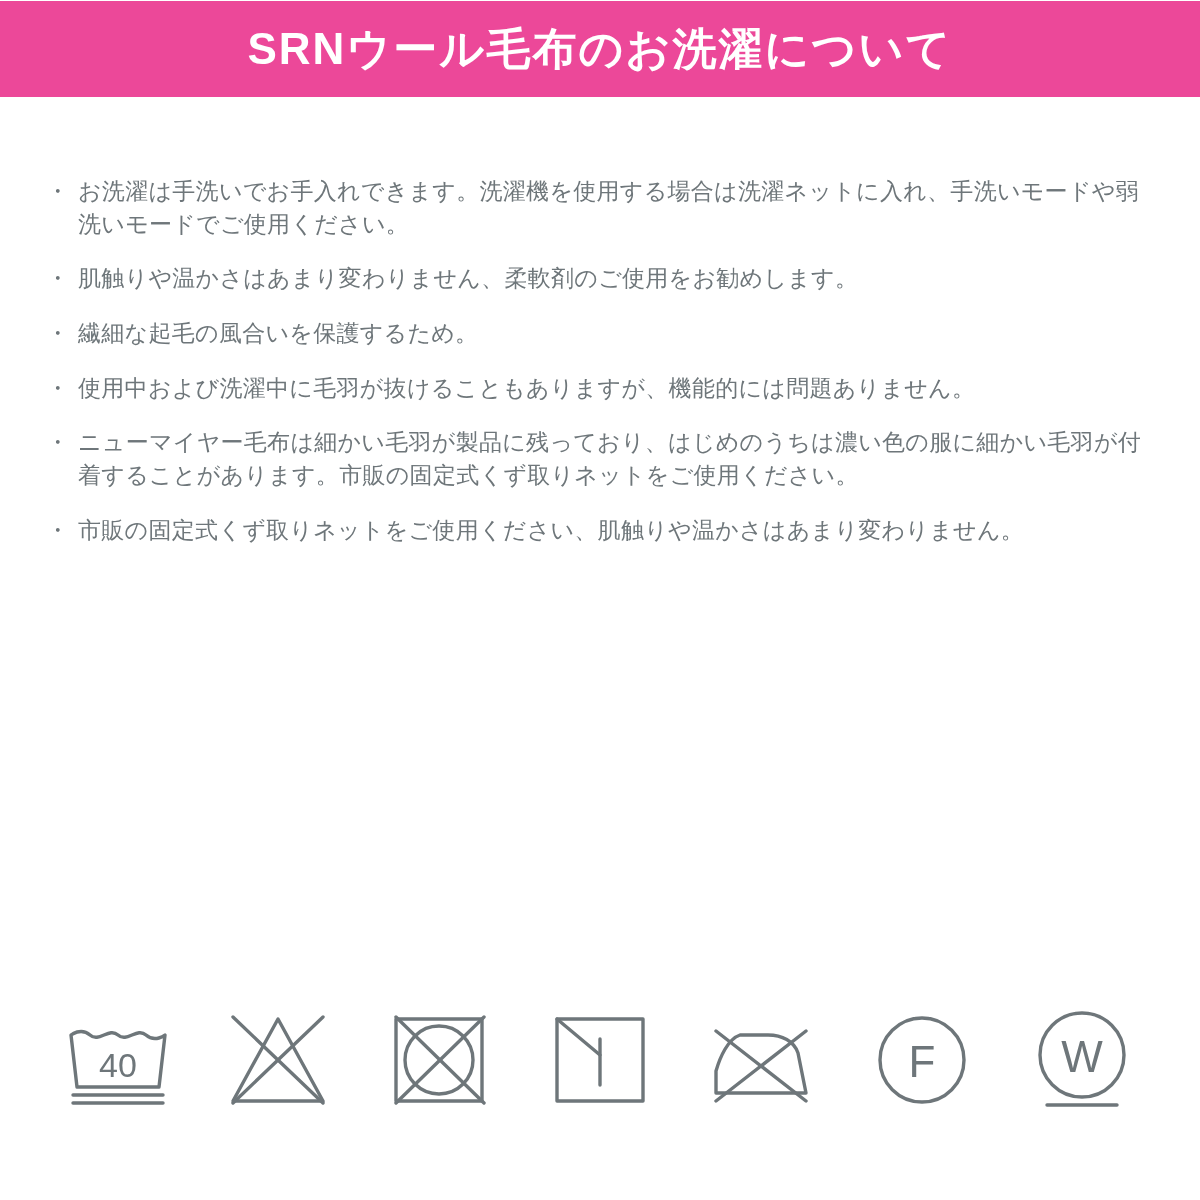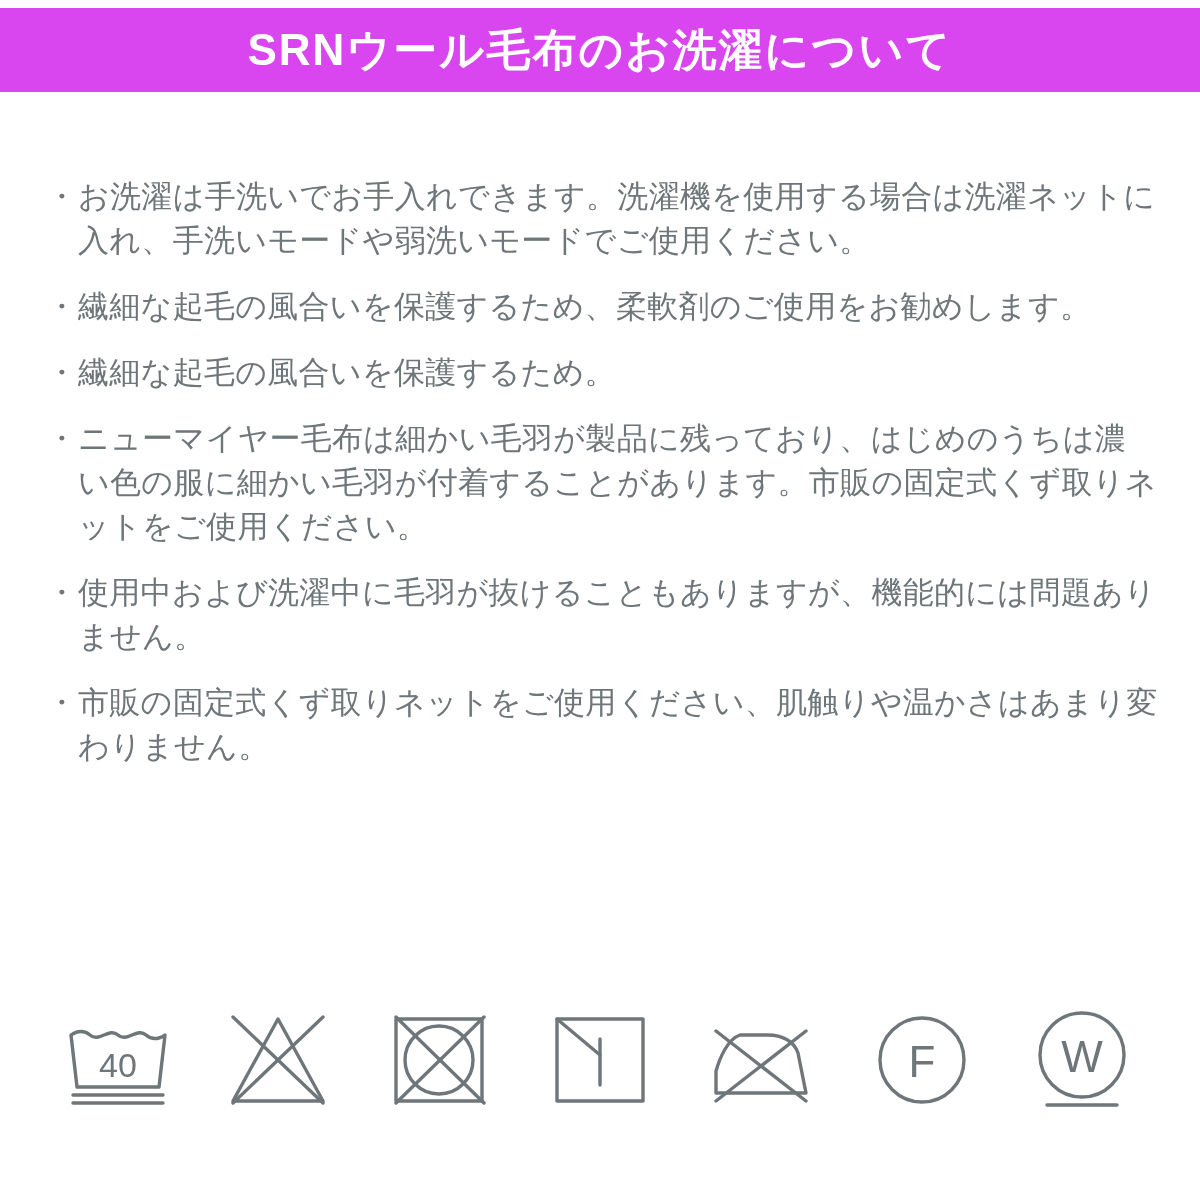--- a/index.html
+++ b/index.html
@@ -16,25 +16,25 @@
   }
   .page {
     position: relative;
     width: 1200px;
     height: 1200px;
     background: #ffffff;
     overflow: hidden;
   }
   .header-bar {
     position: absolute;
-    top: 8px;
+    top: 1px;
     left: 0;
     width: 1200px;
-    height: 84px;
-    background: #d946ef;
+    height: 96px;
+    background: #ec4899;
     display: flex;
     align-items: center;
     justify-content: center;
   }
   .header-title {
     color: #ffffff;
     font-size: 44px;
     font-weight: 700;
     letter-spacing: 2px;
     line-height: 1;
@@ -48,21 +48,21 @@
   }
   .bullet-list {
     list-style: none;
     margin: 0;
     padding: 0;
   }
   .bullet-item {
     position: relative;
     padding-left: 30px;
     margin-bottom: 22px;
-    font-size: 31px;
+    font-size: 23px;
     line-height: 1.42;
     color: #6e767a;
     letter-spacing: 0.3px;
   }
   .bullet-item::before {
     content: "・";
     position: absolute;
     left: -2px;
     top: 0;
     color: #6e767a;
@@ -93,24 +93,24 @@
 
 <div class="page">
 
   <div class="header-bar">
     <div class="header-title">SRNウール毛布のお洗濯について</div>
   </div>
 
   <div class="content">
     <ul class="bullet-list">
       <li class="bullet-item">お洗濯は手洗いでお手入れできます。洗濯機を使用する場合は洗濯ネットに入れ、手洗いモードや弱洗いモードでご使用ください。</li>
-      <li class="bullet-item">繊細な起毛の風合いを保護するため、柔軟剤のご使用をお勧めします。</li>
+      <li class="bullet-item">肌触りや温かさはあまり変わりません、柔軟剤のご使用をお勧めします。</li>
       <li class="bullet-item">繊細な起毛の風合いを保護するため。</li>
+      <li class="bullet-item">使用中および洗濯中に毛羽が抜けることもありますが、機能的には問題ありません。</li>
       <li class="bullet-item">ニューマイヤー毛布は細かい毛羽が製品に残っており、はじめのうちは濃い色の服に細かい毛羽が付着することがあります。市販の固定式くず取りネットをご使用ください。</li>
-      <li class="bullet-item">使用中および洗濯中に毛羽が抜けることもありますが、機能的には問題ありません。</li>
       <li class="bullet-item">市販の固定式くず取りネットをご使用ください、肌触りや温かさはあまり変わりません。</li>
     </ul>
   </div>
 
   <div class="icons-row">
 
     <div class="icon-cell">
       <svg width="110" height="104" viewBox="0 0 110 104" fill="none" stroke="#6e767a" stroke-width="3.4" stroke-linecap="round" stroke-linejoin="round">
         <path d="M8 30 C8 30 18 22 27 30 C36 38 46 22 55 30 C64 38 74 22 83 30 C92 38 102 30 102 30 L96 82 L14 82 Z"></path>
         <text x="55" y="72" font-family="'Liberation Sans', sans-serif" font-size="34" fill="#6e767a" stroke="none" text-anchor="middle">40</text>

